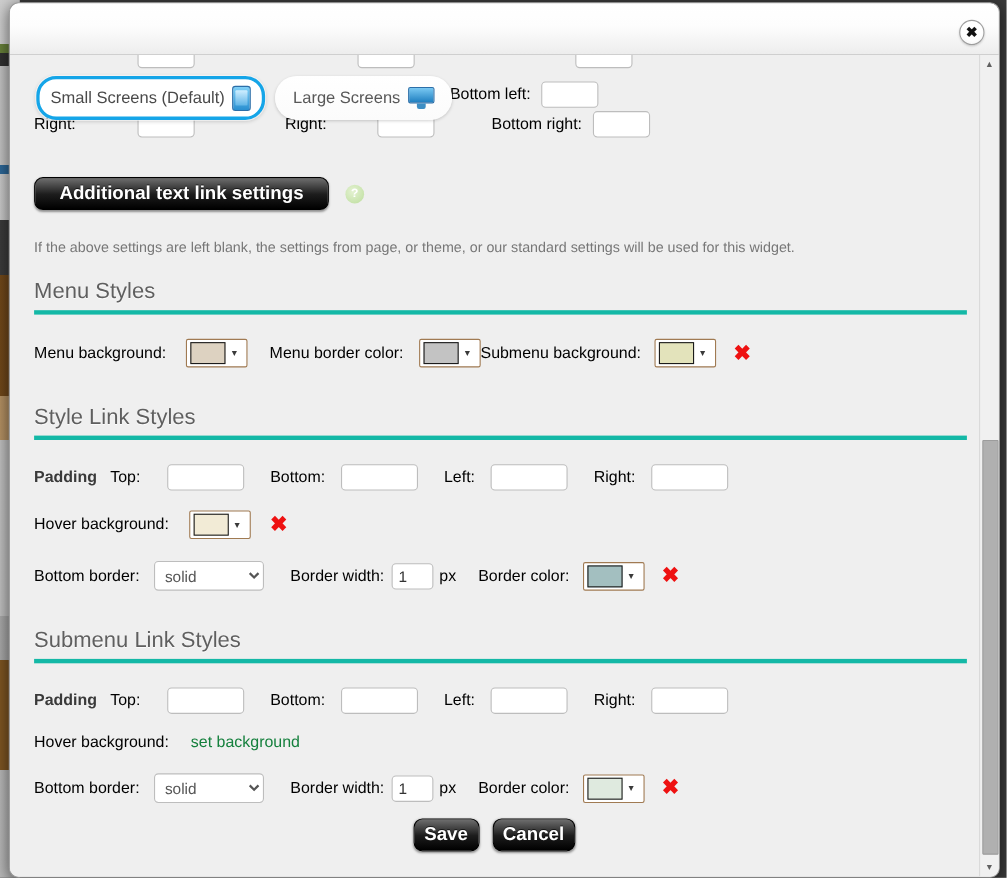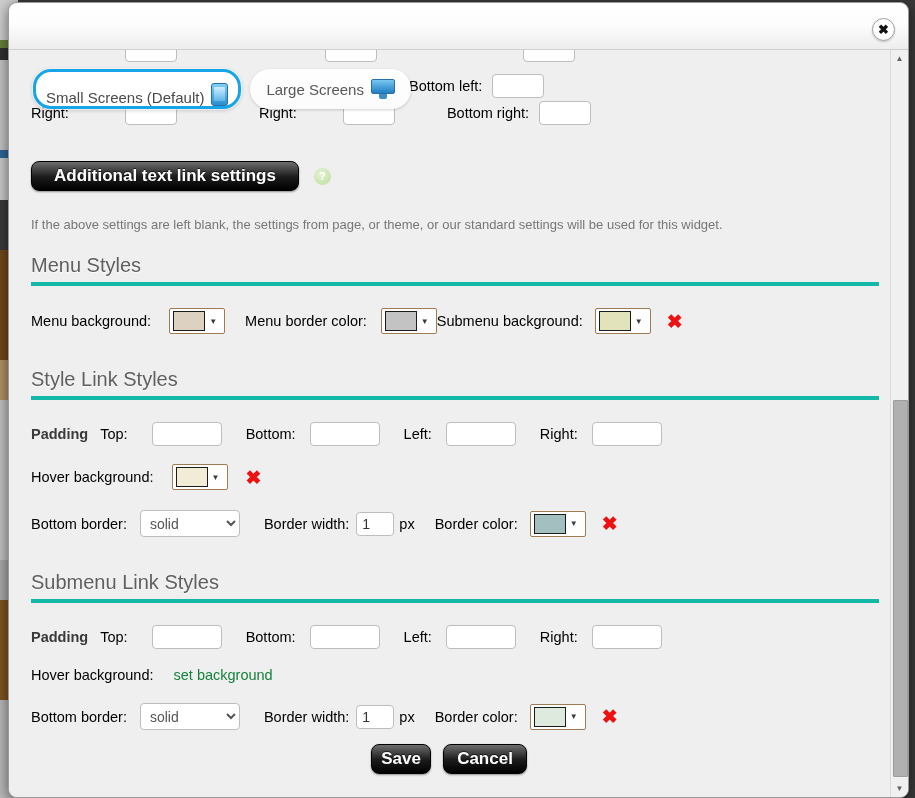--- a/index.html
+++ b/index.html
@@ -149,21 +149,20 @@
     color: #555;
     cursor: pointer;
     box-shadow: 0 1px 3px rgba(0,0,0,.18);
     white-space: nowrap;
   }
   .tab.active {
     border: 3px solid #15a5e8;
     color: #4a4a4a;
     padding: 0 10px;
     box-shadow: 0 0 0 1px rgba(255,255,255,.6), 0 1px 4px rgba(0,0,0,.22);
-    align-items: flex-end;
   }
   .tab.inactive {
     margin-left: 9px;
     padding: 0 16px;
     height: 40px;
     border-radius: 20px;
     color: #585858;
     background: linear-gradient(to bottom,#ffffff,#fbfbfb);
   }
   .icon-phone {
@@ -486,21 +485,21 @@
         <span class="lbl" style="margin-left:20px;">Border color:</span>
         <div class="cpick" style="margin-left:12px;">
           <span class="swatch" id="sw-sml-border" style="background: rgb(223, 234, 223);"></span>
           <span class="cp-arrow">▼</span>
         </div>
         <span class="xclear" style="margin-left:16px;">✖</span>
       </div>
 
       <div id="footer">
         <div class="pill" style="width:60px;">Save</div>
-        <div class="pill" style="width:84px;">Cancel</div>
+        <div class="pill" style="width:75px;">Cancel</div>
       </div>
 
     </div>
 
     <div id="tabs">
       <div class="tab active">
         <span>Small Screens (Default)</span>
         <span class="icon-phone"></span>
       </div>
       <div class="tab inactive">

